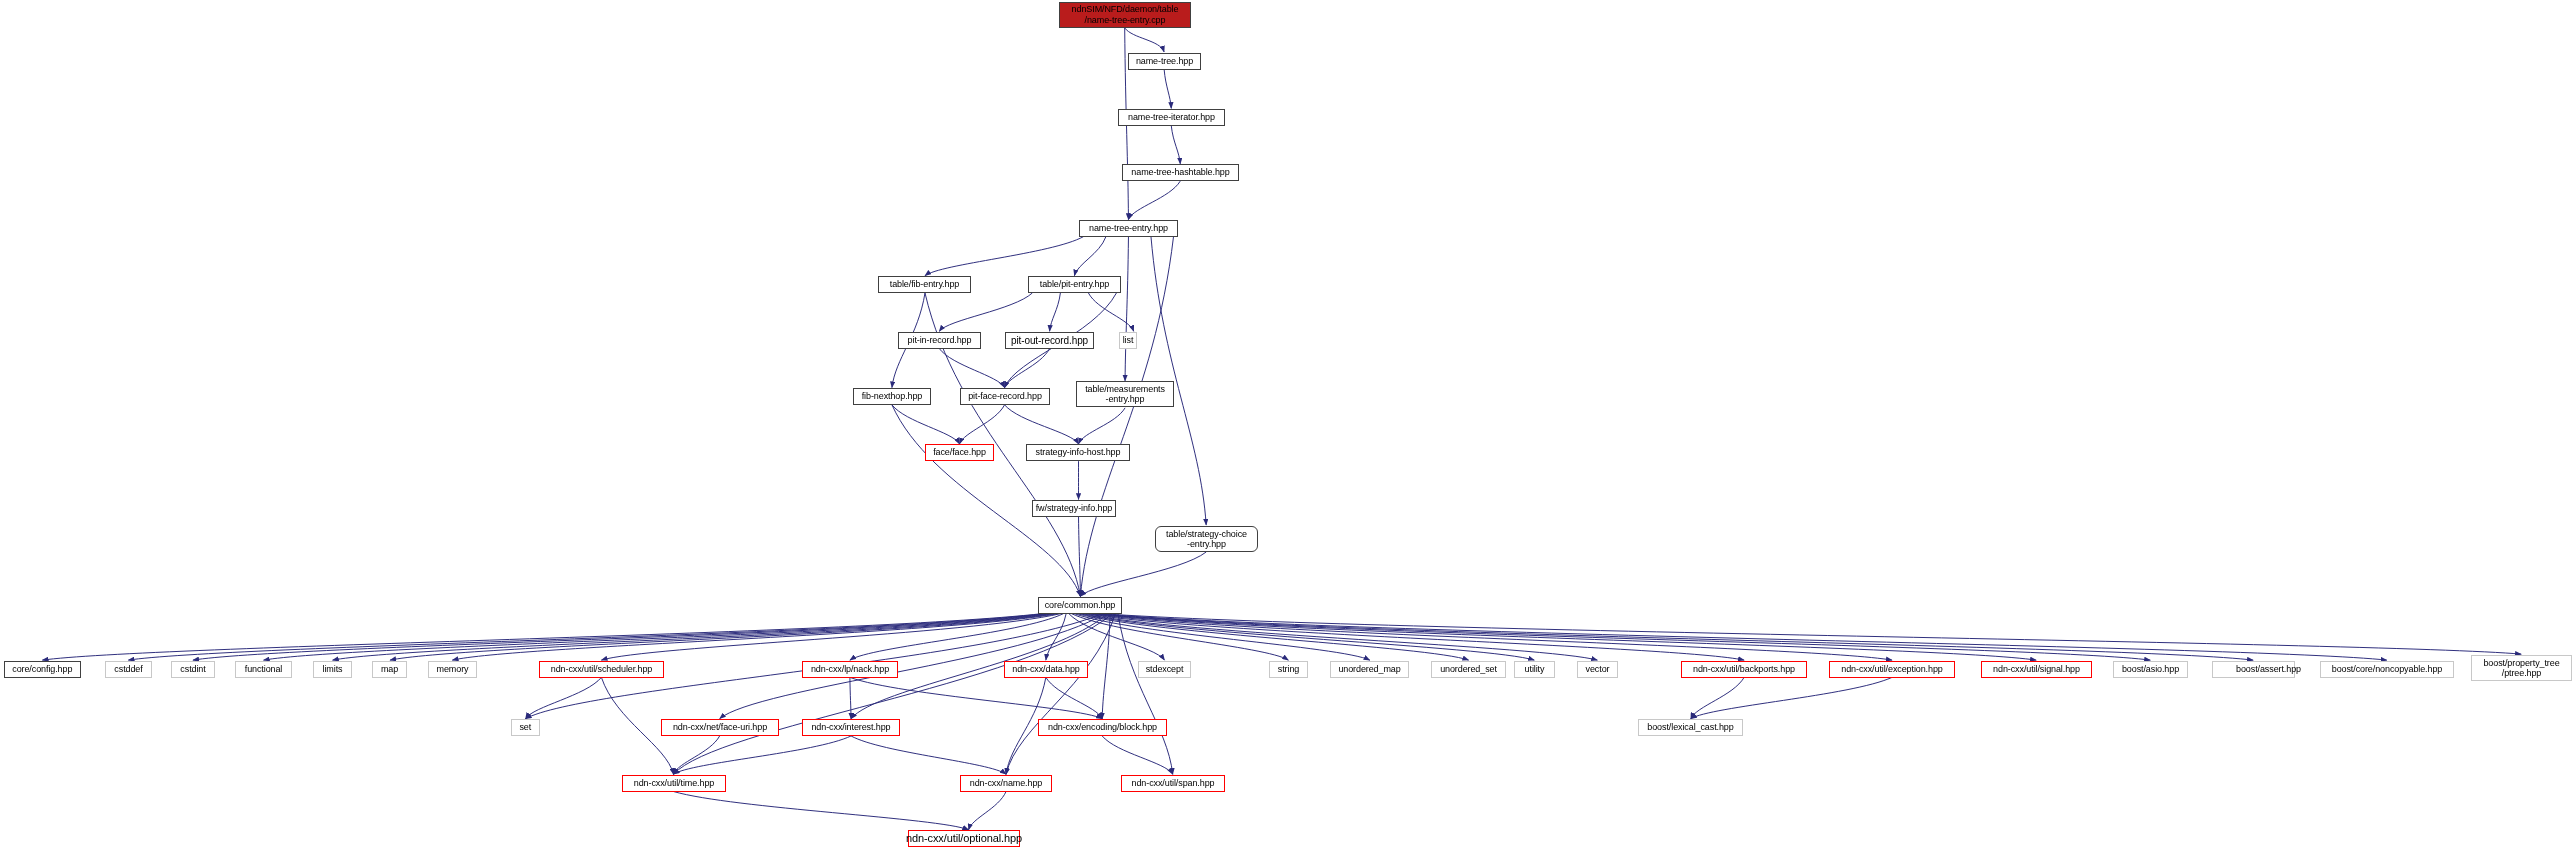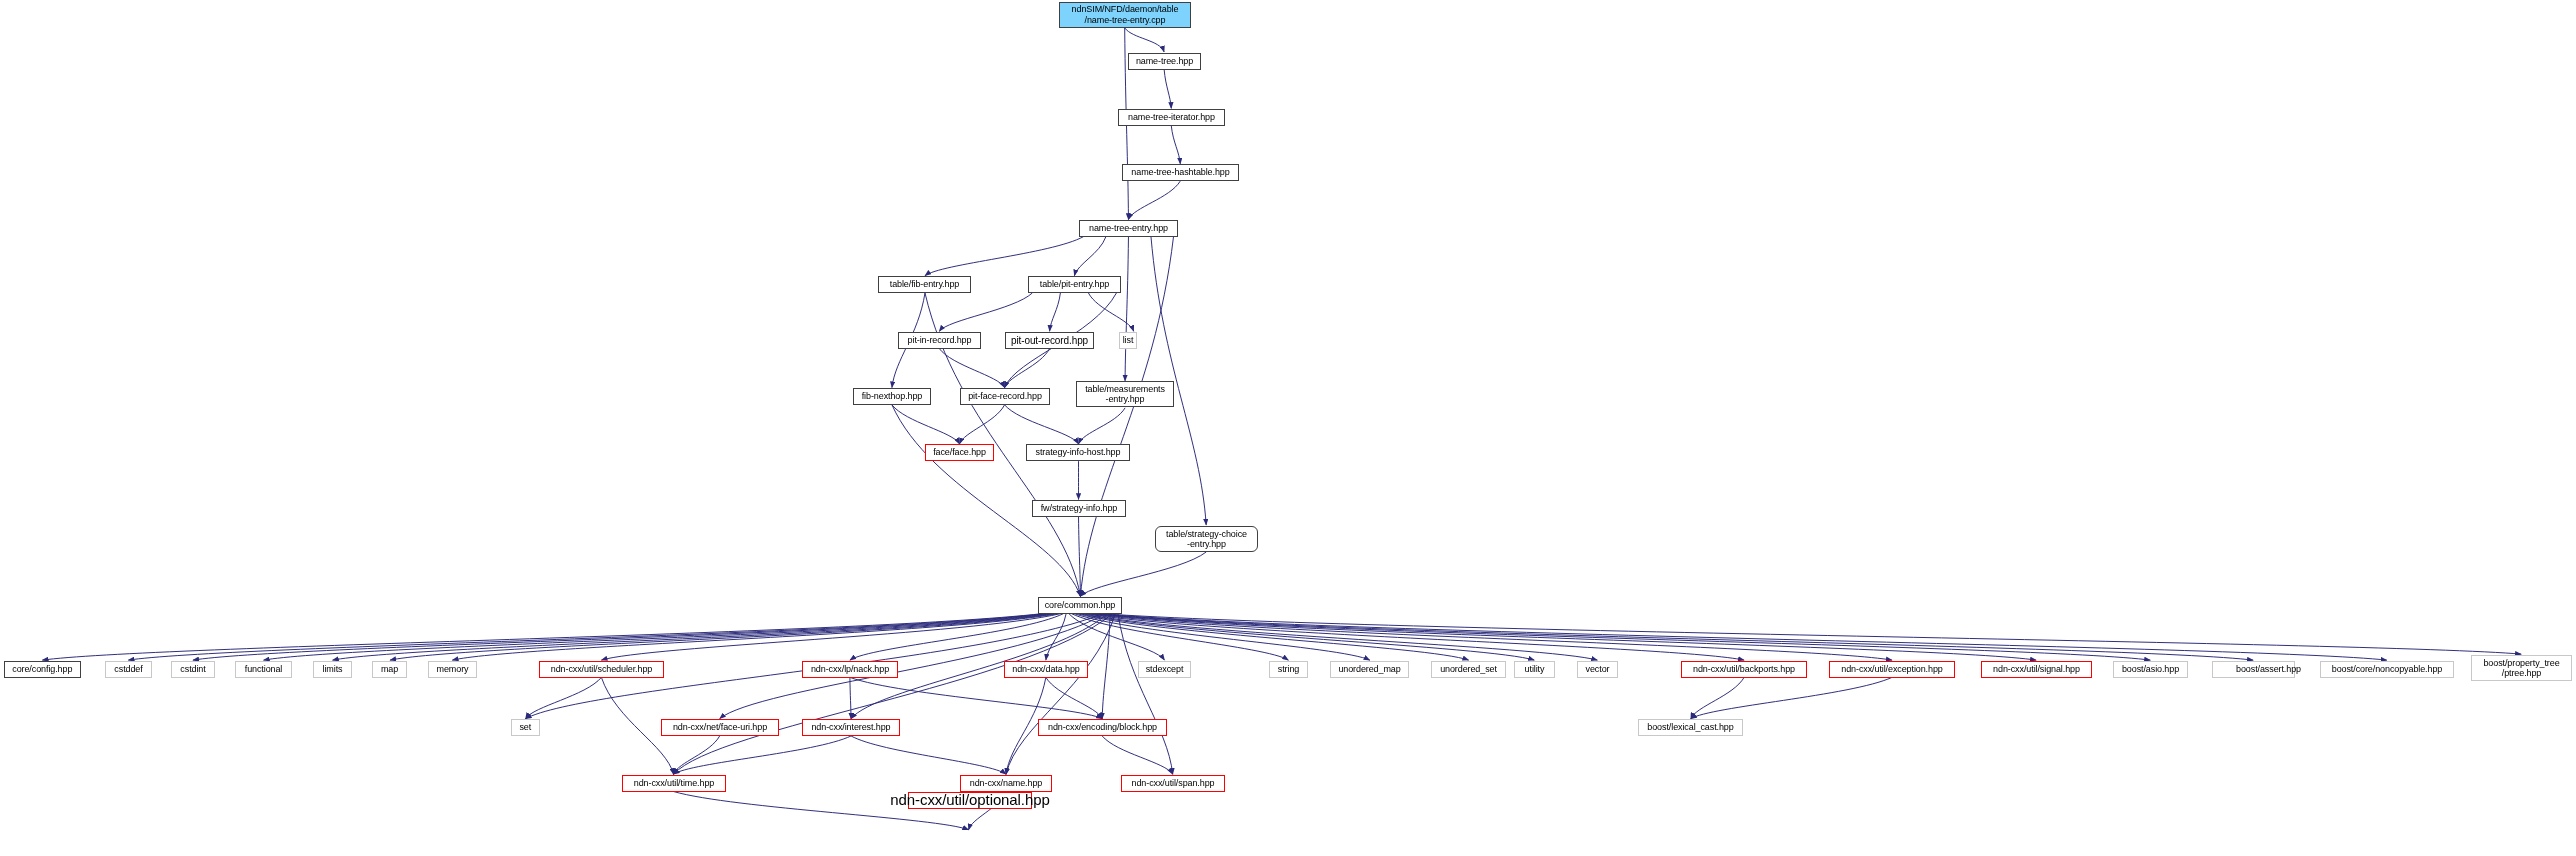--- a/index.html
+++ b/index.html
@@ -44,21 +44,21 @@
     background: #ffffff;
     color: #000000;
     white-space: pre;
     letter-spacing: -0.1px;
     overflow: visible;
   }
   
   .gnode.sys   { border: 0.8px solid #c8c8c8; }
   .gnode.hdr   { border: 0.8px solid #404040; }
   .gnode.red   { border: 0.8px solid #ff0000; }
-  .gnode.root  { border: 0.8px solid #404040; background: #7dd3fc; }
+  .gnode.root  { border: 0.8px solid #404040; background: #b91c1c; }
 </style>
 </head>
 <body>
 
 <div id="graph-root">
   <svg id="edge-layer" width="2576" height="857" viewBox="0 0 3431 1141" xmlns="http://www.w3.org/2000/svg">
       <defs>
         <marker id="arrowhead" markerWidth="9" markerHeight="7" refX="8.2" refY="3.5" orient="auto" markerUnits="userSpaceOnUse">
           <path d="M0,0 L9,3.5 L0,7 z" fill="#2a2a7a"></path>
         </marker>
@@ -145,21 +145,21 @@
       <div class="gnode hdr" style="left: 1028px; top: 276px; width: 93px; height: 16.5px; font-size: 9px;"><span>table/pit-entry.hpp</span></div>
       <div class="gnode hdr" style="left: 898px; top: 332px; width: 83px; height: 16.5px; font-size: 9px;"><span>pit-in-record.hpp</span></div>
       <div class="gnode hdr" style="left: 1005px; top: 332px; width: 89px; height: 16.5px; font-size: 10px;"><span>pit-out-record.hpp</span></div>
       <div class="gnode sys" style="left: 1119px; top: 332px; width: 18px; height: 16.5px; font-size: 9px;"><span>list</span></div>
       <div class="gnode hdr" style="left: 853px; top: 388px; width: 78px; height: 16.5px; font-size: 9px;"><span>fib-nexthop.hpp</span></div>
       <div class="gnode hdr" style="left: 960px; top: 388px; width: 90px; height: 16.5px; font-size: 9px;"><span>pit-face-record.hpp</span></div>
       <div class="gnode hdr" style="left: 1076px; top: 381px; width: 98px; height: 26px; font-size: 9px;"><span>table/measurements
 -entry.hpp</span></div>
       <div class="gnode red" style="left: 925px; top: 444px; width: 69px; height: 16.5px; font-size: 9px;"><span>face/face.hpp</span></div>
       <div class="gnode hdr" style="left: 1026px; top: 444px; width: 104px; height: 16.5px; font-size: 9px;"><span>strategy-info-host.hpp</span></div>
-      <div class="gnode hdr" style="left: 1032px; top: 500px; width: 94px; height: 16.5px; font-size: 9px; align-items: center;"><span>fw/strategy-info.hpp</span></div>
+      <div class="gnode hdr" style="left: 1032px; top: 500px; width: 84px; height: 16.5px; font-size: 9px; align-items: center;"><span>fw/strategy-info.hpp</span></div>
       <div class="gnode hdr" style="left: 1155px; top: 526px; width: 103px; height: 26px; font-size: 9px; border-radius: 6px;"><span>table/strategy-choice
 -entry.hpp</span></div>
       <div class="gnode hdr" style="left: 1038px; top: 597px; width: 84px; height: 16.5px; font-size: 9px;"><span>core/common.hpp</span></div>
       <div class="gnode hdr" style="left: 3.8px; top: 661px; width: 77px; height: 16.5px; font-size: 9px;"><span>core/config.hpp</span></div>
       <div class="gnode sys" style="left: 105px; top: 661px; width: 47px; height: 16.5px; font-size: 9px;"><span>cstddef</span></div>
       <div class="gnode sys" style="left: 171px; top: 661px; width: 44px; height: 16.5px; font-size: 9px;"><span>cstdint</span></div>
       <div class="gnode sys" style="left: 235px; top: 661px; width: 57px; height: 16.5px; font-size: 9px;"><span>functional</span></div>
       <div class="gnode sys" style="left: 313px; top: 661px; width: 39px; height: 16.5px; font-size: 9px;"><span>limits</span></div>
       <div class="gnode sys" style="left: 372px; top: 661px; width: 35px; height: 16.5px; font-size: 9px;"><span>map</span></div>
       <div class="gnode sys" style="left: 428px; top: 661px; width: 49px; height: 16.5px; font-size: 9px;"><span>memory</span></div>
@@ -181,16 +181,16 @@
       <div class="gnode sys" style="left: 2471px; top: 655px; width: 101px; height: 26px; font-size: 9px;"><span>boost/property_tree
 /ptree.hpp</span></div>
       <div class="gnode sys" style="left: 511px; top: 719px; width: 28.5px; height: 16.5px; font-size: 9px;"><span>set</span></div>
       <div class="gnode red" style="left: 661px; top: 719px; width: 118px; height: 16.5px; font-size: 9px;"><span>ndn-cxx/net/face-uri.hpp</span></div>
       <div class="gnode red" style="left: 802px; top: 719px; width: 98px; height: 16.5px; font-size: 9px;"><span>ndn-cxx/interest.hpp</span></div>
       <div class="gnode red" style="left: 1038px; top: 719px; width: 129px; height: 16.5px; font-size: 9px;"><span>ndn-cxx/encoding/block.hpp</span></div>
       <div class="gnode sys" style="left: 1638px; top: 719px; width: 105px; height: 16.5px; font-size: 9px;"><span>boost/lexical_cast.hpp</span></div>
       <div class="gnode red" style="left: 622px; top: 775px; width: 104px; height: 16.5px; font-size: 9px;"><span>ndn-cxx/util/time.hpp</span></div>
       <div class="gnode red" style="left: 960px; top: 775px; width: 92px; height: 16.5px; font-size: 9px;"><span>ndn-cxx/name.hpp</span></div>
       <div class="gnode red" style="left: 1121px; top: 775px; width: 104px; height: 16.5px; font-size: 9px;"><span>ndn-cxx/util/span.hpp</span></div>
-      <div class="gnode red" style="left: 908px; top: 792px; width: 124px; height: 16.5px; font-size: 15px;"><span>ndn-cxx/util/optional.hpp</span></div>
+      <div class="gnode red" style="left: 908px; top: 830px; width: 112px; height: 16.5px; font-size: 11px;"><span>ndn-cxx/util/optional.hpp</span></div>
     </div>
 </div>
 
 
 </body></html>

